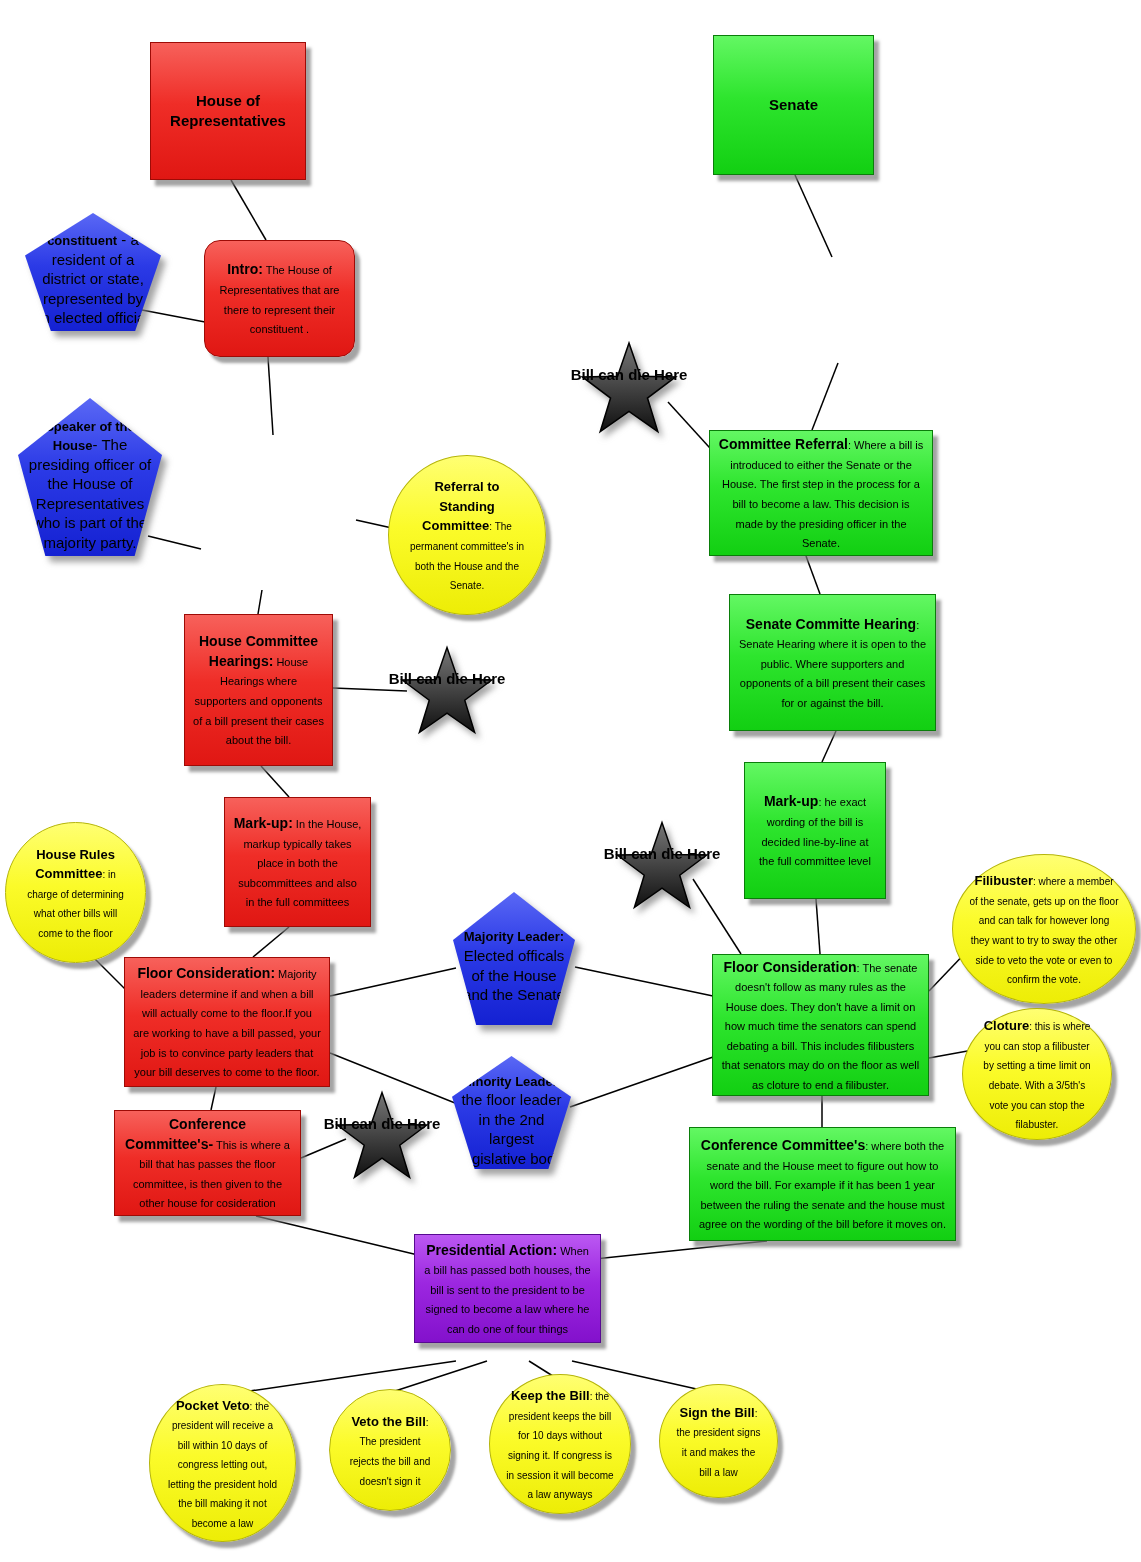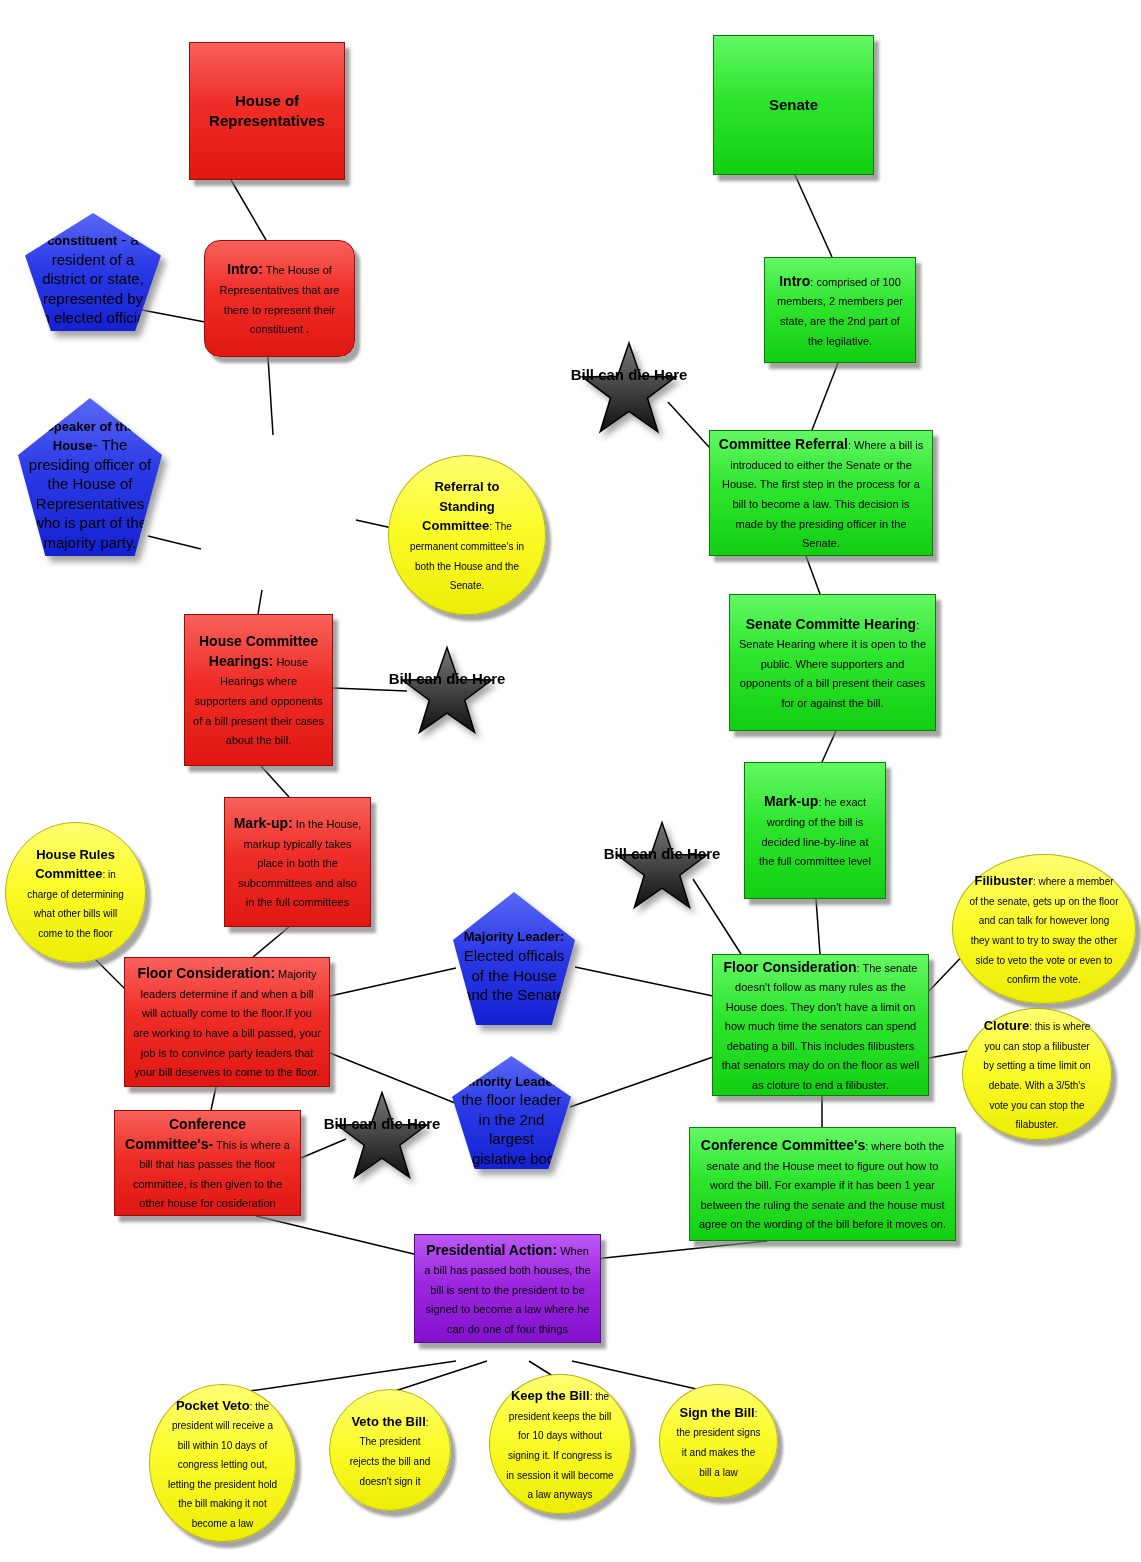--- a/index.html
+++ b/index.html
@@ -34,21 +34,21 @@
   .pent .t{font-size:13px;}
   .pent .d{font-size:15px;}
 
   .starwrap{}
   .starsvg{position:absolute;left:0;top:0;width:100%;height:100%;
            filter:drop-shadow(4px 5px 3px rgba(125,125,125,.7));}
   .starlabel{position:absolute;left:-28%;top:26%;width:156%;text-align:center;
              font-weight:700;font-size:15px;line-height:1.25;color:#000;}
 
   
-  #n-hor{left:150px;top:42px;width:156px;height:138px;margin-left:39px;}
+  #n-hor{left:150px;top:42px;width:156px;height:138px;}
   #n-hor .t{font-size:15px;}
   #n-senate{left:713px;top:35px;width:161px;height:140px;}
   #n-senate .t{font-size:15px;}
   #n-constituent{left:25px;top:213px;width:136px;height:118px;}
   #n-intro-house{left:204px;top:240px;width:151px;height:117px;border-radius:16px;}
   #n-speaker{left:18px;top:398px;width:144px;height:158px;}
   #n-comref-house{left:200px;top:435px;width:156px;height:155px;}
   #n-ref-standing{left:388px;top:455px;width:158px;height:160px;}
   #n-hearings-house{left:184px;top:614px;width:149px;height:152px;}
   #n-markup-house{left:224px;top:797px;width:147px;height:130px;}
@@ -139,23 +139,20 @@
   <div class="node rect red" id="n-floor-house">
     <div class="txt"><span class="t">Floor Consideration:</span><span class="d"> Majority leaders determine if and when a bill will actually come to the floor.If you are working to have a bill passed, your job is to convince party leaders that your bill deserves to come to the floor.</span></div>
   </div>
   <div class="node rect red" id="n-conf-house">
     <div class="txt"><span class="t">Conference Committee's-</span><span class="d"> This is where a bill that has passes the floor committee, is then given to the other house for cosideration</span></div>
   </div>
 
   <div class="node rect green" id="n-senate">
     <div class="txt"><span class="t">Senate</span><span class="d"></span></div>
   </div>
-  <div class="node rect green" id="n-intro-senate">
-    <div class="txt"><span class="t">Intro</span><span class="d">: comprised of 100 members, 2 members per state, are the 2nd part of the legilative.</span></div>
-  </div>
   <div class="node rect green" id="n-comref-senate">
     <div class="txt"><span class="t">Committee Referral</span><span class="d">: Where a bill is introduced to either the Senate or the House. The first step in the process for a bill to become a law. This decision is made by the presiding officer in the Senate.</span></div>
   </div>
   <div class="node rect green" id="n-hearing-senate">
     <div class="txt"><span class="t">Senate Committe Hearing</span><span class="d">: Senate Hearing where it is open to the public. Where supporters and opponents of a bill present their cases for or against the bill.</span></div>
   </div>
   <div class="node rect green" id="n-markup-senate">
     <div class="txt"><span class="t">Mark-up</span><span class="d">: he exact wording of the bill is decided line-by-line at the full committee level</span></div>
   </div>
   <div class="node rect green" id="n-floor-senate">

